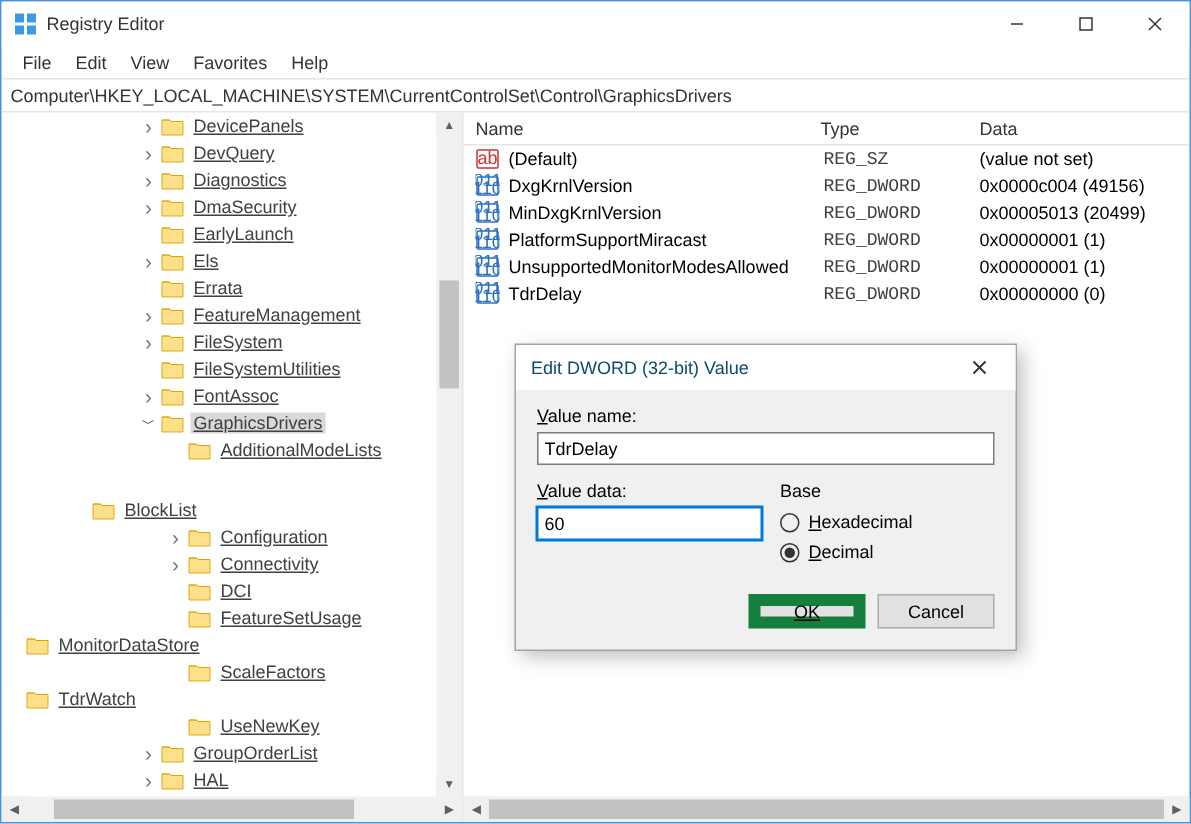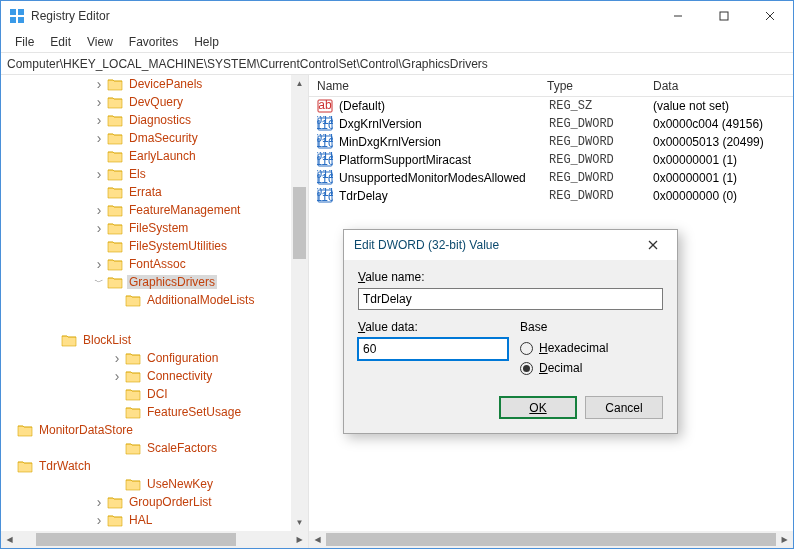--- a/index.html
+++ b/index.html
@@ -18,21 +18,21 @@
 .addr-text { color: #333; }
 
 .workspace { display: flex; height: calc(100% - 30px - 22px - 22px); }
 
 .tree-pane { width: 308px; border-right: 1px solid #e5e5e5; display: flex; flex-direction: column; }
 .tree-scroll { flex: 1; overflow: hidden; position: relative; }
 .tree-list { position: absolute; left: 0; right: 17px; top: 0; bottom: 17px; overflow: hidden; }
 .tree-row { height: 18px; display: flex; align-items: center; white-space: nowrap; }
 .tree-exp { width: 16px; text-align: center; color: #555; font-size: 10px; }
 .folder-icon { width: 16px; height: 14px; margin-right: 4px; }
-.tree-label { color: #c2410c; padding: 0 2px; }
+.tree-label { color: #404040; padding: 0 2px; text-decoration: underline; }
 .tree-label.selected { background: #d9d9d9; }
 
 .right-pane { flex: 1; display: flex; flex-direction: column; position: relative; }
 .list-header { height: 22px; display: flex; align-items: center; border-bottom: 1px solid #e5e5e5; padding-left: 8px; }
 .list-header .col { color: #333; }
 .col-name { width: 230px; }
 .col-type { width: 106px; }
 .col-data { flex: 1; }
 .list-body { flex: 1; }
 .list-row { height: 18px; display: flex; align-items: center; padding-left: 8px; }
@@ -60,21 +60,21 @@
 .dlg-input { width: 100%; height: 22px; padding: 2px 4px; border: 1px solid #7a7a7a; background: #fff; color: #000; }
 .dlg-input.focused { border: 1px solid #0078d7; outline: 1px solid #0078d7; }
 .dlg-row2 { display: flex; margin-top: 10px; gap: 12px; }
 .dlg-col { }
 .radio-group { }
 .radio-row { display: flex; align-items: center; height: 20px; gap: 6px; color: #000; }
 .radio-outer { width: 13px; height: 13px; border: 1px solid #333; border-radius: 50%; display:flex;align-items:center;justify-content:center; }
 .radio-inner { width: 7px; height: 7px; border-radius: 50%; background: #333; }
 .dlg-btns { display: flex; justify-content: flex-end; gap: 8px; margin-top: 18px; }
 .dlg-btn { width: 78px; height: 23px; background: #e1e1e1; border: 1px solid #adadad; color: #000; display:flex;align-items:center;justify-content:center; }
-.dlg-btn.primary { border: 2px solid #15803d; text-decoration: underline; }
+.dlg-btn.primary { border: 8px solid #15803d; text-decoration: underline; }
 .underline-first::first-letter { text-decoration: underline; }
 </style>
 </head>
 <body>
 
 <div class="titlebar">
   <span class="app-icon">
     <svg viewBox="0 0 16 16">
         <rect x="1" y="1" width="6" height="6" fill="#3a9ae8"></rect>
         <rect x="9" y="1" width="6" height="6" fill="#3a9ae8"></rect>

